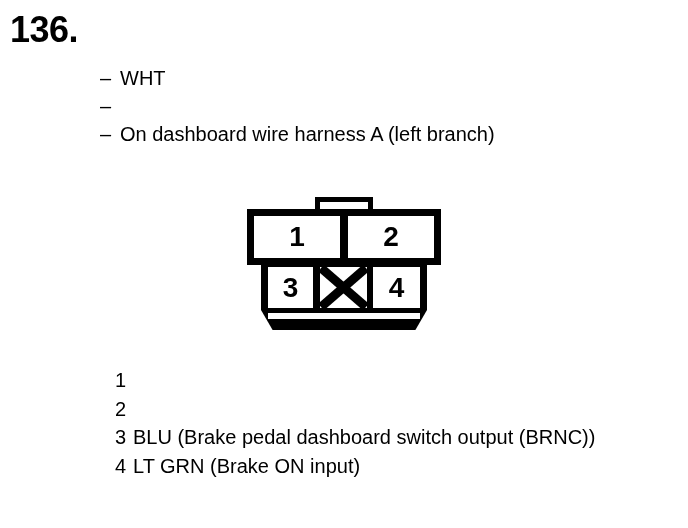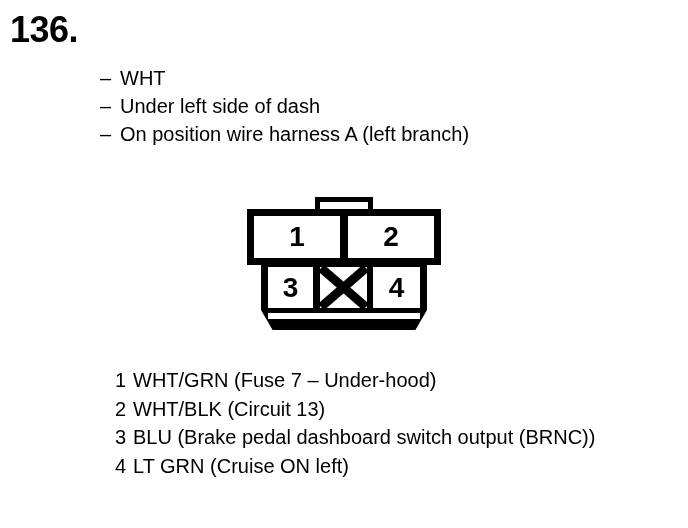--- a/index.html
+++ b/index.html
@@ -86,25 +86,24 @@
     <span class="fig-num">136.</span>
   </div>
 
   <div class="details">
     <div class="detail-row">
       <span class="dash">–</span>
       <span class="txt">WHT</span>
     </div>
     <div class="detail-row">
       <span class="dash">–</span>
-      <span class="txt">Under left side of dash</span>
     </div>
     <div class="detail-row">
       <span class="dash">–</span>
-      <span class="txt">On position wire harness A (left branch)</span>
+      <span class="txt">On dashboard wire harness A (left branch)</span>
     </div>
   </div>
 
   <div class="connector">
     <div class="ctab"></div>
 
     <div class="cbody-top">
       <div class="cav c1">1</div>
       <div class="cav c2">2</div>
     </div>
@@ -121,29 +120,27 @@
     </div>
 
     <div class="cbase">
       <div class="cbase-stripe"></div>
     </div>
   </div>
 
   <div class="pins">
     <div class="pin-row">
       <span class="pin-num">1</span>
-      <span class="pin-desc">WHT/GRN (Fuse 7 – Under-hood)</span>
     </div>
     <div class="pin-row">
       <span class="pin-num">2</span>
-      <span class="pin-desc">WHT/BLK (Circuit 13)</span>
     </div>
     <div class="pin-row">
       <span class="pin-num">3</span>
       <span class="pin-desc">BLU (Brake pedal dashboard switch output (BRNC))</span>
     </div>
     <div class="pin-row">
       <span class="pin-num">4</span>
-      <span class="pin-desc">LT GRN (Cruise ON left)</span>
+      <span class="pin-desc">LT GRN (Brake ON input)</span>
     </div>
   </div>
 
 </div>
 
 </body></html>

